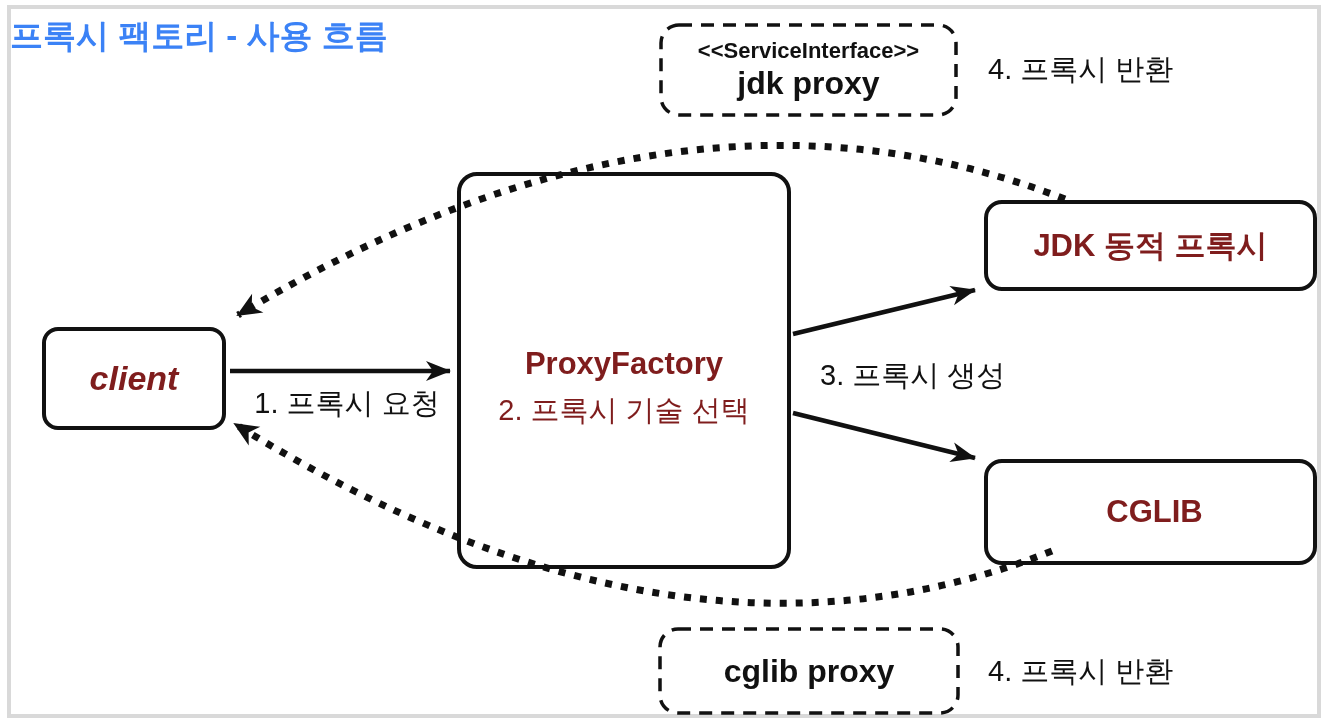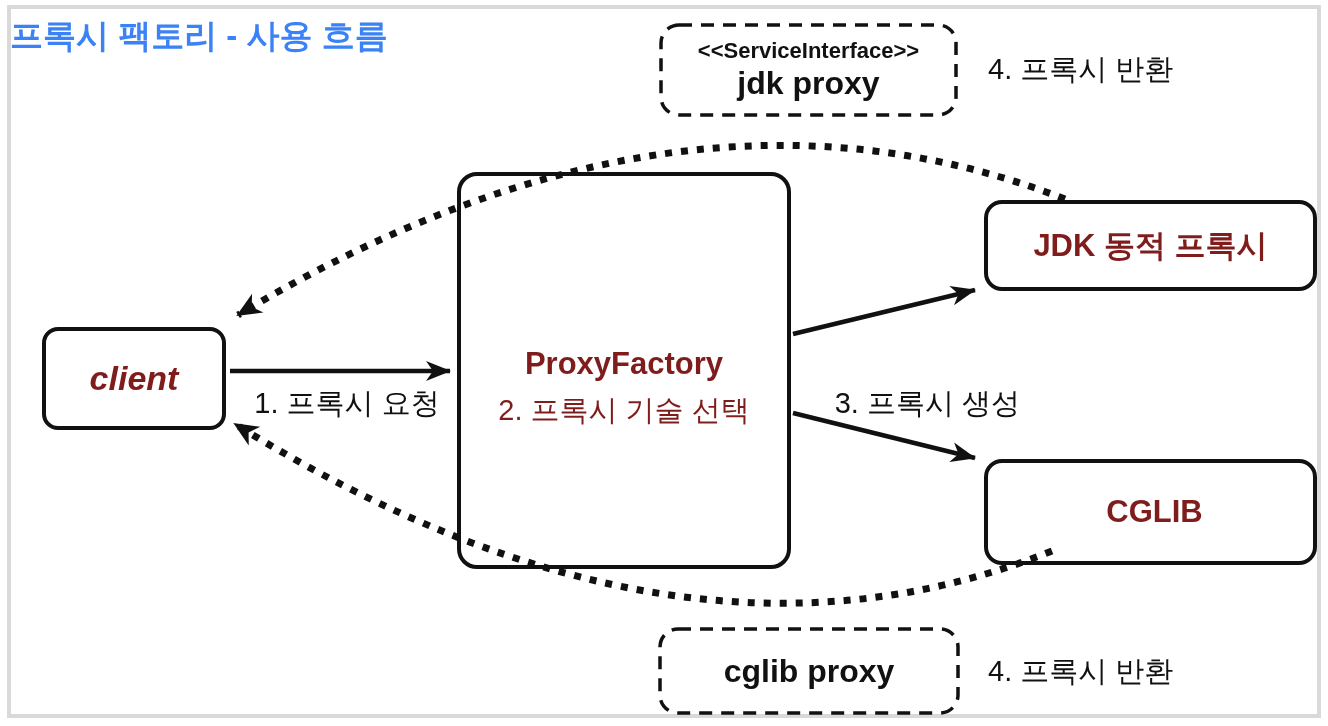--- a/index.html
+++ b/index.html
@@ -66,21 +66,21 @@
     color: #3b82f6;
     white-space: nowrap;
   }
   .edge-label {
     position: absolute;
     font-size: 29px;
     color: #111111;
     white-space: nowrap;
   }
   #label-request { left: 237px; top: 384px; width: 220px; text-align: center; }
-  #label-create  { left: 820px; top: 356px; width: 200px; text-align: right; margin-top: 28px; }
+  #label-create  { left: 820px; top: 356px; width: 200px; text-align: left; }
   #label-return-top    { left: 988px; top: 50px;  }
   #label-return-bottom { left: 988px; top: 652px; }
 
   #arrow-layer {
     position: absolute;
     left: 0; top: 0;
     width: 1328px; height: 726px;
     pointer-events: none;
   }
 </style>

